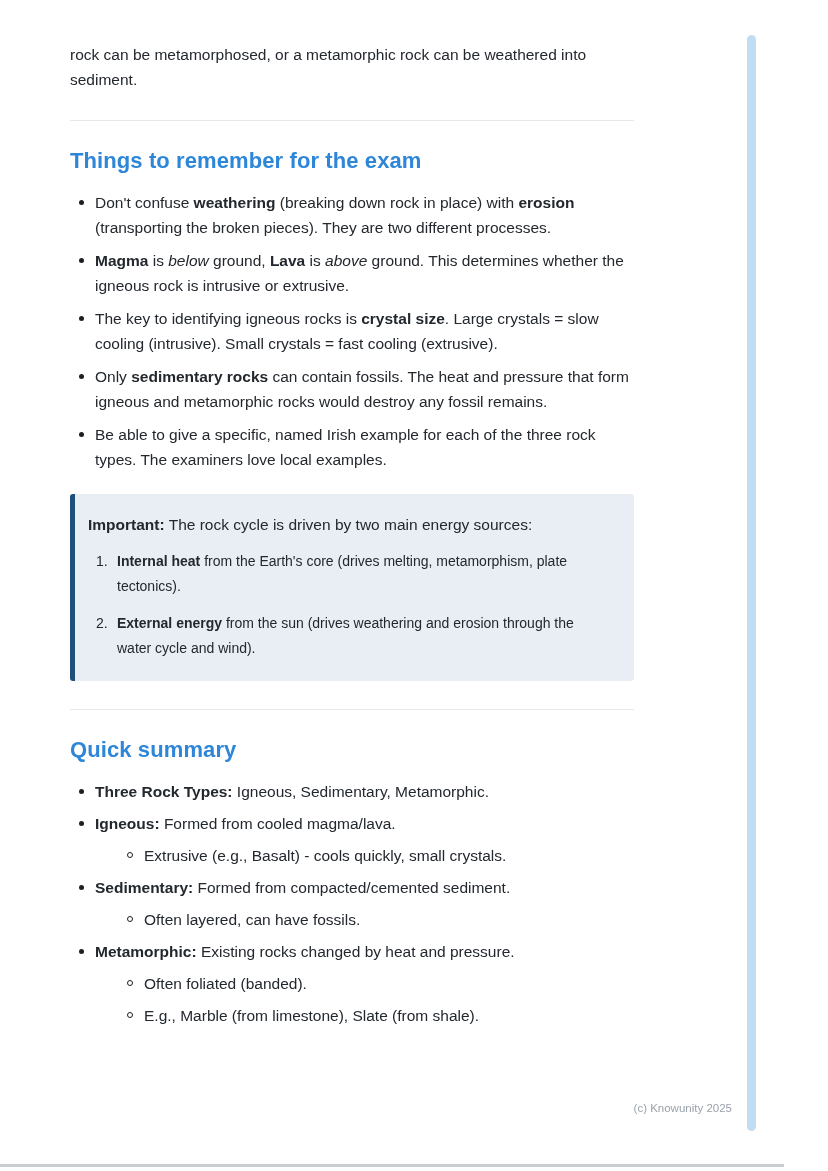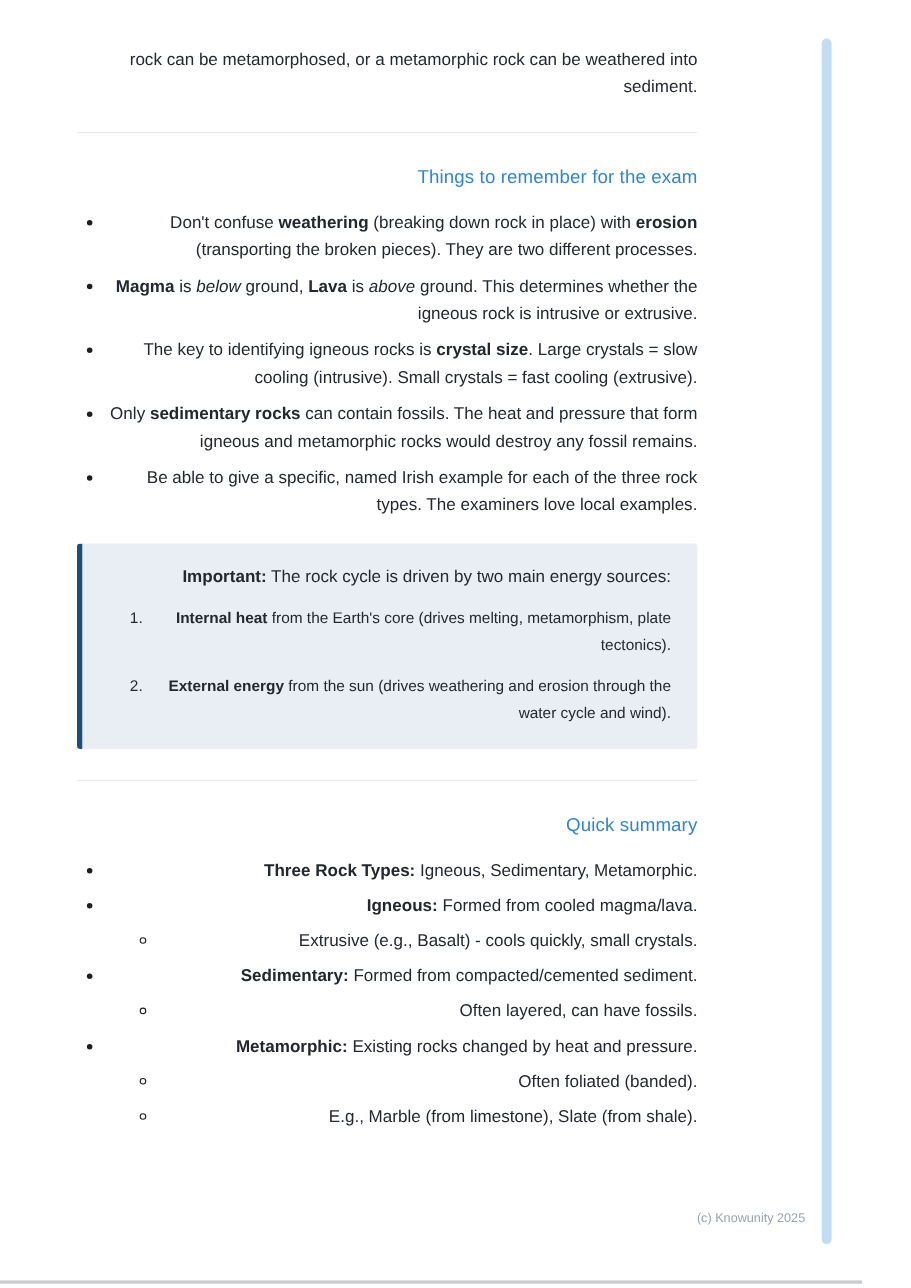--- a/index.html
+++ b/index.html
@@ -6,43 +6,42 @@
   body {
     font-family: "Liberation Sans", "DejaVu Sans", sans-serif;
     color: var(--body, #23282e);
   }
   .page {
     position: relative;
     width: 784px;
     height: 1171px;
     background: #ffffff;
     overflow: hidden;
-    text-align: right;
   }
   .content {
     position: absolute;
     left: 70px;
     top: 42px;
     width: 564px;
   }
   .para {
     margin: 0;
     font-size: 15.5px;
     line-height: 25px;
   }
   .divider {
     border: none;
     border-top: 1px solid var(--divider, #e6e8eb);
     margin: 28px 0 0 0;
   }
   h2.heading {
     color: var(--heading, #2e86d8);
-    font-size: 17px;
+    font-size: 22px;
     line-height: 27px;
-    font-weight: 400;
+    font-weight: 700;
     margin: 26px 0 16px 0;
     letter-spacing: 0.1px;
   }
   ul.bullets {
     list-style: none;
     margin: 0;
     padding: 0;
   }
   ul.bullets > li {
     position: relative;
@@ -59,21 +58,21 @@
     width: 5px;
     height: 5px;
     border-radius: 50%;
     background: #1c1f23;
   }
   .callout {
     margin-top: 22px;
     background: var(--callout_bg, #e9eef5);
     border-left: 5px solid var(--callout_border, #1f4e79);
     border-radius: 3px;
-    padding: 18px 24px 20px 33px;
+    padding: 18px 24px 20px 11px;
   }
   .callout-lead {
     margin: 0 0 12px 2px;
     font-size: 15.5px;
     line-height: 25px;
   }
   ol.numbered {
     list-style: none;
     margin: 0;
     padding: 0 0 0 10px;

